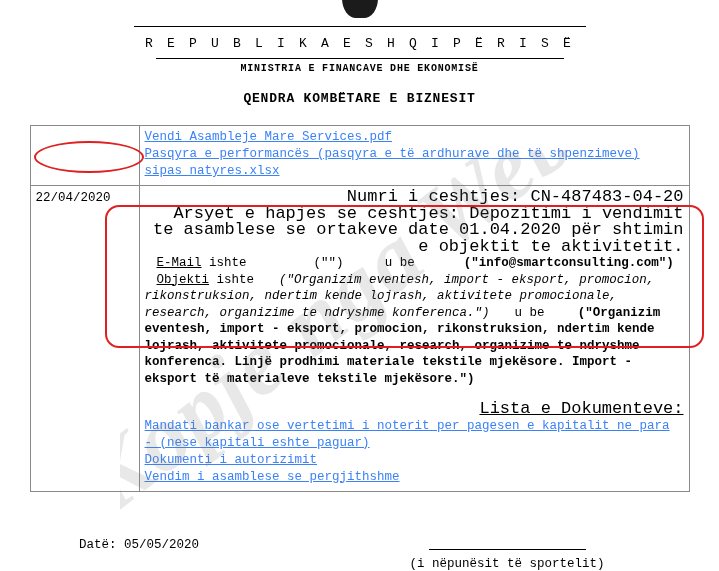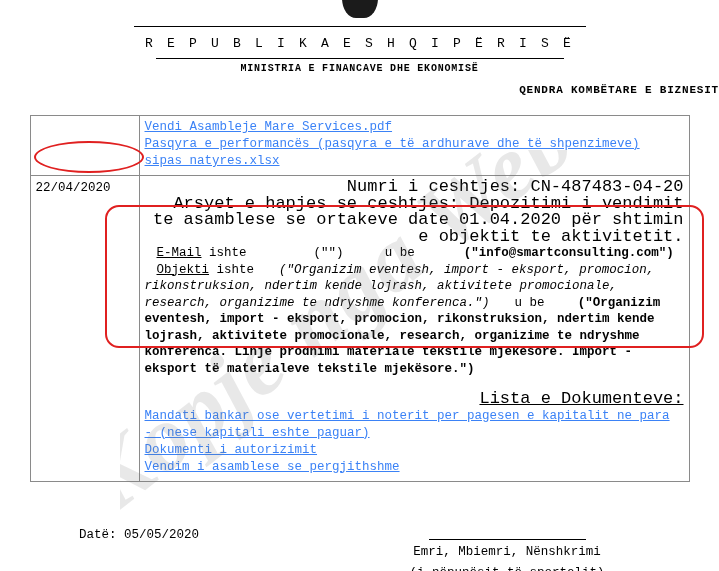--- a/index.html
+++ b/index.html
@@ -95,25 +95,25 @@
     border-top: 1px solid #000;
   }
   .ministry {
     text-align: center;
     font-size: 10px;
     font-weight: bold;
     letter-spacing: 0.8px;
     margin-top: 4px;
   }
   .center-line {
-    text-align: right;
-    font-size: 11px;
+    text-align: center;
+    font-size: 13px;
     font-weight: bold;
     letter-spacing: 0.8px;
-    margin-top: 10px;
+    margin-top: 17px;
   }
 
   
   .doc-table {
     margin: 19px auto 0 auto;
     width: 637px;
     border-collapse: collapse;
     table-layout: fixed;
   }
   .doc-table td {
@@ -279,21 +279,20 @@
         <span class="link">Vendim i asamblese se pergjithshme</span>
       </td>
     </tr>
   </tbody>
     </table>
 
   <div class="footer">
     <div class="date-line">Datë: 05/05/2020</div>
     <div class="sig-wrap">
       <div class="sig-line"></div>
-      <div class="sig-name">Emri, Mbiemri, Nënshkrimi</div>
       <div class="sig-sub">(i nëpunësit të sportelit)</div>
     </div>
   </div>
 
 </div>
 
 <div class="red-oval" style="left:34px; top:141px; width:106px; height:28px;"></div>
 <div class="red-box" style="left:105px; top:205px; width:595px; height:139px;"></div>
 
 </body></html>

